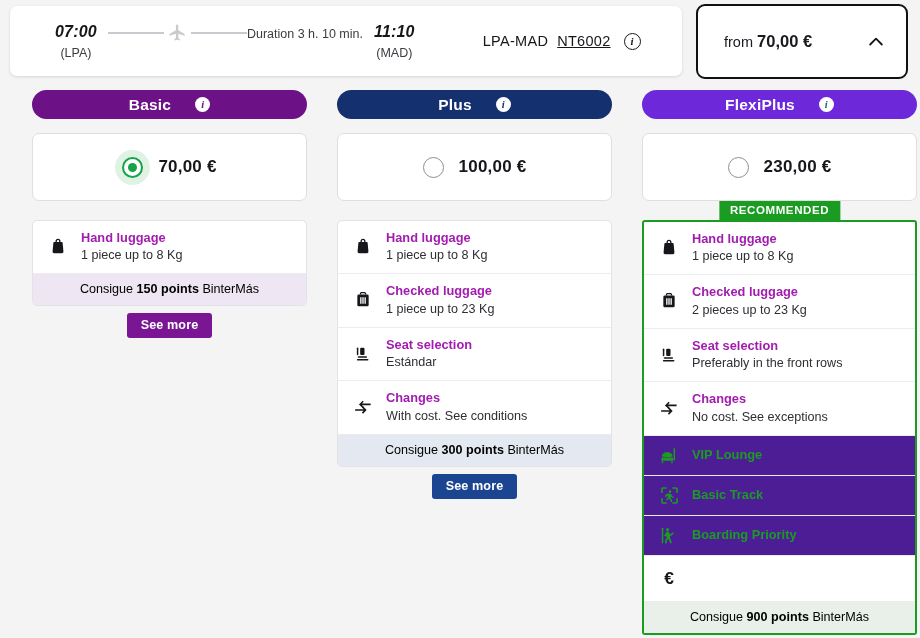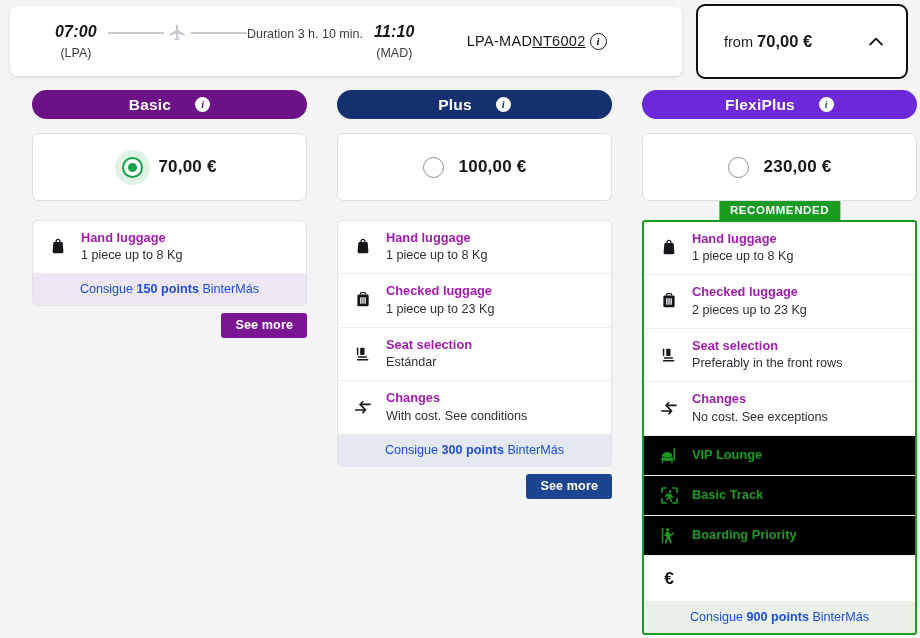--- a/index.html
+++ b/index.html
@@ -23,21 +23,21 @@
   }
   .leg { display: flex; align-items: flex-start; padding-left: 45px; }
   .leg-col { display: flex; flex-direction: column; align-items: center; }
   .leg-time { font-size: 16px; font-weight: bold; color: #17171b; letter-spacing: .2px; font-style: italic; }
   .leg-code { font-size: 12.5px; color: #3b3b41; margin-top: 5px; }
   .leg-mid { display: flex; flex-direction: row; align-items: center; padding: 0 11px; }
   .line-wrap { display: flex; align-items: center; height: 20px; }
   .hline { width: 56px; height: 2px; background: #c9c9cf; }
   .plane-ic { margin: 0 4px; color: #c9c9cf; display: flex; align-items: center; }
   .leg-dur { font-size: 12.5px; color: #3b3b41; margin-top: 3px; white-space: nowrap; }
-  .route { display: flex; align-items: center; margin-left: 52px; }
+  .route { display: flex; align-items: center; margin-left: 68px; gap: 9px; }
   .route-pair { font-size: 14.5px; color: #17171b; letter-spacing: .3px; }
   .route-flight { font-size: 14.5px; color: #17171b; text-decoration: underline; letter-spacing: .3px; }
   .info-dark {
     width: 17px; height: 17px; border-radius: 50%;
     border: 1.6px solid #17171b; color: #17171b;
     font-size: 11px; font-weight: bold; font-style: italic;
     display: flex; align-items: center; justify-content: center;
     font-family: "Liberation Serif", serif; margin-left: 4px;
   }
 
@@ -105,37 +105,37 @@
     letter-spacing: .6px; padding: 3px 11px 4px; white-space: nowrap;
     z-index: 2;
   }
   .frow {
     display: flex; align-items: center; gap: 12px;
     padding: 9px 12px 10px 14px;
     border-bottom: 1px solid #ececf0;
     min-height: 46px;
   }
   .frow:last-child { border-bottom: none; }
-  .frow.green-row { background: #000000; min-height: 40px; padding-top: 7px; padding-bottom: 7px; }
+  .frow.green-row { background: #4c1d95; min-height: 40px; padding-top: 7px; padding-bottom: 7px; }
   .fic { width: 22px; min-width: 22px; display: flex; align-items: center; justify-content: center; color: #17171b; }
   .fic.g { color: #1a9c23; }
   .ftxt { display: flex; flex-direction: column; line-height: 1.28; }
   .ftitle { font-size: 12.8px; font-weight: bold; color: #a21caf; }
   .ftitle.g { color: #1a9c23; }
   .fsub { font-size: 12.6px; color: #2e2e35; margin-top: 1px; }
 
   .points {
-    text-align: center; font-size: 12.6px; color: #1d4ed8;
+    text-align: center; font-size: 12.6px; color: #000000;
     padding: 8px 21px 9px;
   }
   .points.basic { background: #eee6f2; }
   .points.plus  { background: #e4e9f1; }
   .points.flexi { background: #e9f0ea; }
 
-  .seemore-wrap { display: flex; justify-content: flex-end; width: 275px; margin-top: 7px; }
+  .seemore-wrap { display: flex; justify-content: center; width: 275px; margin-top: 7px; }
   .seemore {
     font-size: 12.6px; font-weight: bold; color: #fff;
     padding: 5px 14px 6px; border-radius: 3px; letter-spacing: .1px;
   }
   .seemore.basic { background: #7a1594; }
   .seemore.plus  { background: #1b4591; }
 </style>
 </head>
 <body>
 

